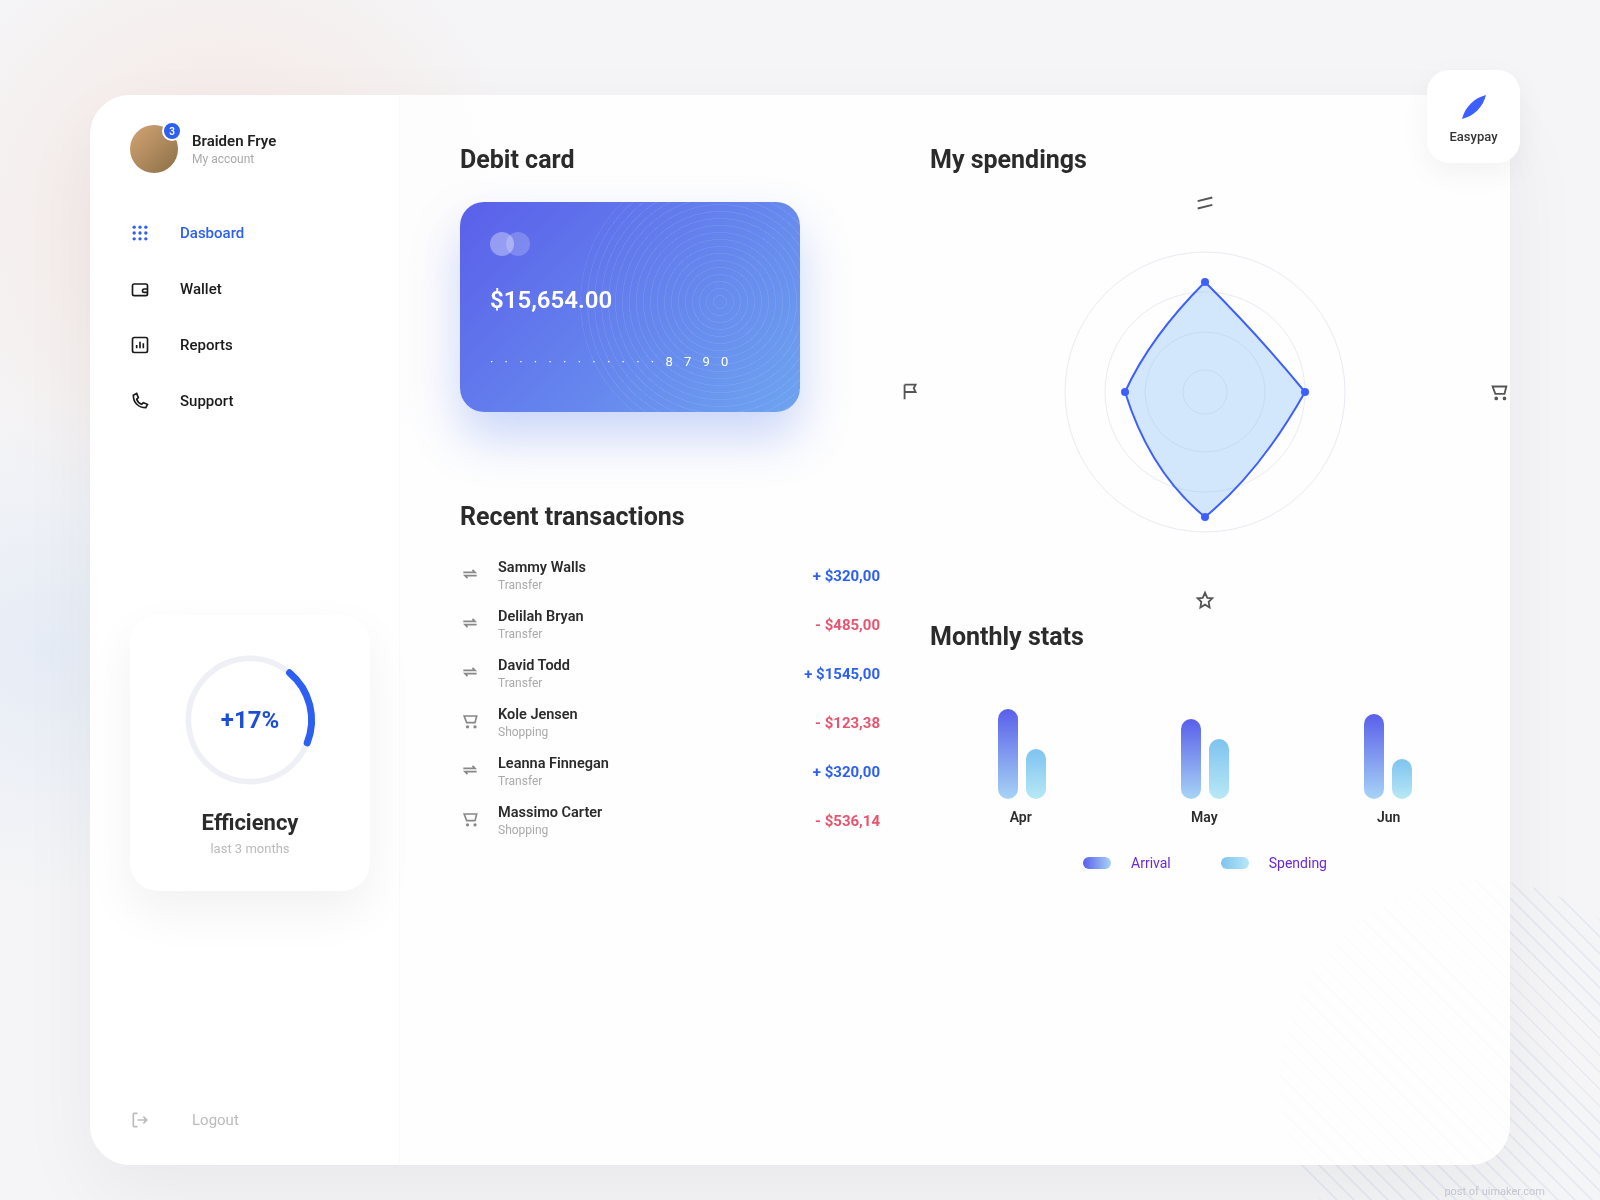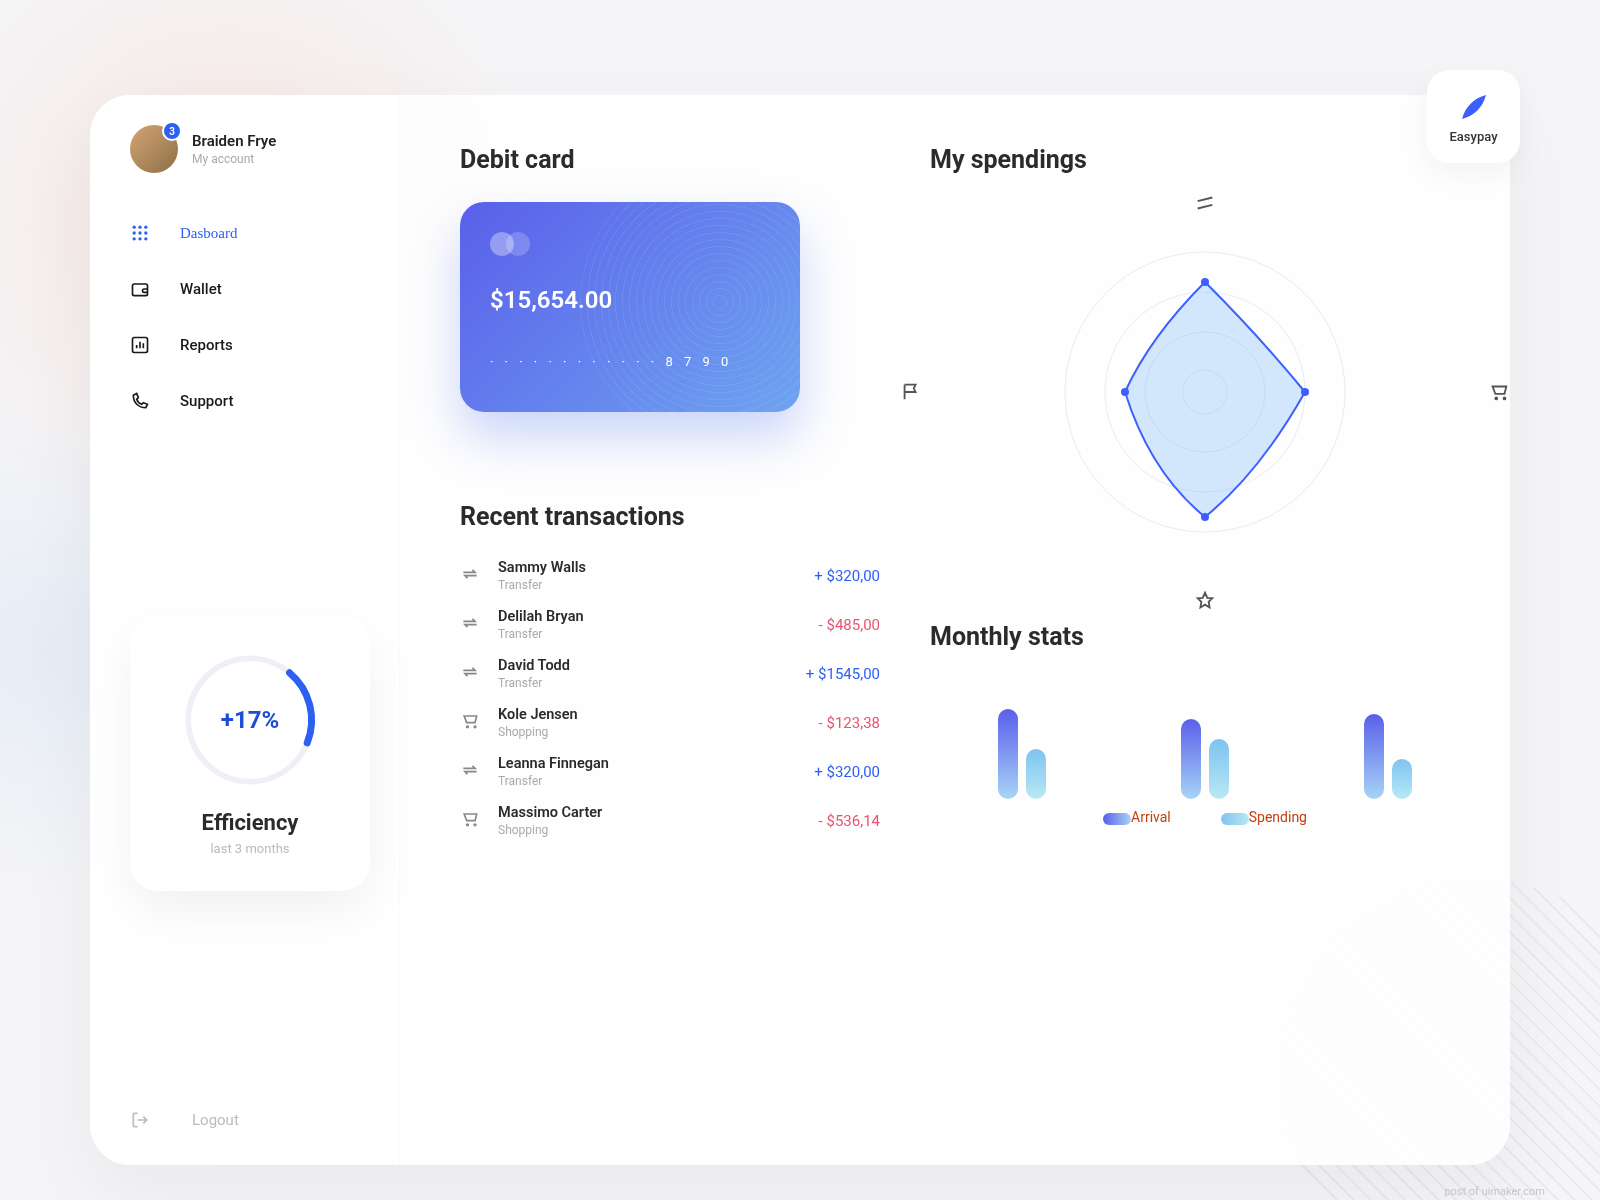--- a/index.html
+++ b/index.html
@@ -83,21 +83,21 @@
   display: flex; align-items: center; justify-content: center;
   font-weight: 600;
 }
 .profile-name { font-weight: 600; color: #222; font-size: 15px; }
 .profile-sub { font-size: 12px; color: #aaa; margin-top: 2px; }
 .nav { display: flex; flex-direction: column; gap: 36px; }
 .nav-item {
   display: flex; align-items: center; gap: 30px;
   cursor: pointer; color: #1a1a1a; font-weight: 500; font-size: 15px;
 }
-.nav-item.active { color: #2c5ff2; font-family: Liberation Serif, serif; }
+.nav-item.active { color: #2c5ff2; }
 .nav-item .icon { width: 20px; height: 20px; flex-shrink: 0; }
 .efficiency-card {
   position: absolute;
   top: 520px; left: 40px;
   width: 240px;
   background: #fff;
   border-radius: 28px;
   box-shadow: 0 20px 50px rgba(0,0,0,0.06);
   padding: 35px 20px 35px;
   text-align: center;
@@ -149,42 +149,42 @@
 .card-logo span { width: 24px; height: 24px; border-radius: 50%; background: rgba(255,255,255,0.35); }
 .card-logo span:last-child { margin-left: -8px; background: rgba(255,255,255,0.2); }
 .card-balance { font-size: 24px; font-weight: 600; margin-bottom: 40px; }
 .card-number { font-size: 13px; letter-spacing: 4px; }
 .tx-list { display: flex; flex-direction: column; gap: 16px; }
 .tx-row { display: flex; align-items: center; gap: 18px; }
 .tx-icon { width: 20px; color: #888; flex-shrink:0; }
 .tx-body { flex: 1; }
 .tx-name { font-weight: 600; font-size: 14.5px; color: #2b2b2b; }
 .tx-type { font-size: 12px; color: #aaa; margin-top: 2px; }
-.tx-amount { font-weight: 400; font-size: 15px; }
+.tx-amount { font-weight: 700; font-size: 15px; }
 .tx-amount.pos { color: #2c5ff2; }
 .tx-amount.neg { color: #e8546f; text-align: right; }
 .spendings-wrap { position: relative; height: 380px; margin-bottom: 40px; }
 .radar { position: absolute; left: 50%; top: 50%; transform: translate(-50%,-50%); }
 .radar-icon { position: absolute; width: 22px; height: 22px; color: #555; }
 .ri-top { left: 50%; top: -10px; transform: translateX(-50%); }
 .ri-right { right: -30px; top: 50%; transform: translateY(-50%); }
 .ri-bottom { left: 50%; bottom: -30px; transform: translateX(-50%); }
 .ri-left { left: -30px; top: 50%; transform: translateY(-50%); }
 .monthly { }
 .month-bars { display: flex; justify-content: space-around; align-items: flex-end; height: 120px; margin: 25px 0 10px; }
 .month-group { display: flex; align-items: flex-end; gap: 8px; }
 .bar {
   width: 20px;
   border-radius: 10px;
 }
 .bar.arrival { background: linear-gradient(180deg, #5a5fea 0%, #a7d4f5 100%); }
 .bar.spending { background: linear-gradient(180deg, #7ec3f0 0%, #b8e8f5 100%); }
 .month-labels { display: flex; justify-content: space-around; font-weight: 600; font-size: 14px; color: #2b2b2b; margin-bottom: 30px; }
 .legend { display: flex; gap: 50px; justify-content: center; }
-.legend-item { display: flex; align-items: flex-end; gap: 0; font-size: 14px; color: #c2410c; }
+.legend-item { display: flex; align-items: center; gap: 20px; font-size: 14px; color: #6d28d9; }
 .legend-swatch { width: 28px; height: 12px; border-radius: 6px; }
 .watermark { position: absolute; bottom: 2px; right: 55px; font-size: 11px; color: #c5c5d0; z-index:20; }
 </style>
 </head>
 <body>
 
 <div class="bg-blob-1"></div>
 <div class="bg-blob-2"></div>
 <div class="bg-lines"></div>
 
@@ -396,20 +396,25 @@
             </div>
             <div class="month-group">
               <div class="bar arrival" style="height: 80px;"></div>
               <div class="bar spending" style="height: 60px;"></div>
             </div>
             <div class="month-group">
               <div class="bar arrival" style="height: 85px;"></div>
               <div class="bar spending" style="height: 40px;"></div>
             </div>
           </div>
+        <div class="month-labels" id="month-labels">
+            <div>Apr</div>
+            <div>May</div>
+            <div>Jun</div>
+          </div>
         <div class="legend">
           <div class="legend-item">
             <span class="legend-swatch" style="background:linear-gradient(90deg,#5a5fea,#a7d4f5)"></span>
             <span>Arrival</span>
           </div>
           <div class="legend-item">
             <span class="legend-swatch" style="background:linear-gradient(90deg,#7ec3f0,#b8e8f5)"></span>
             <span>Spending</span>
           </div>
         </div>

